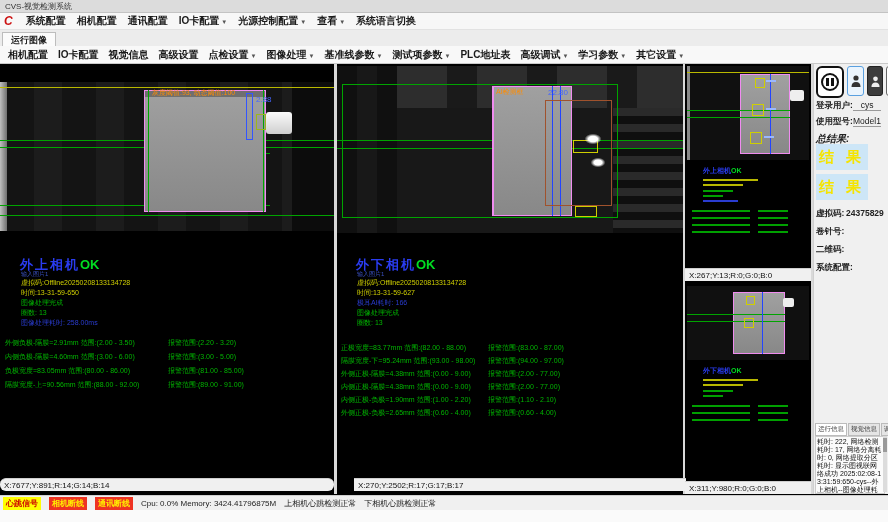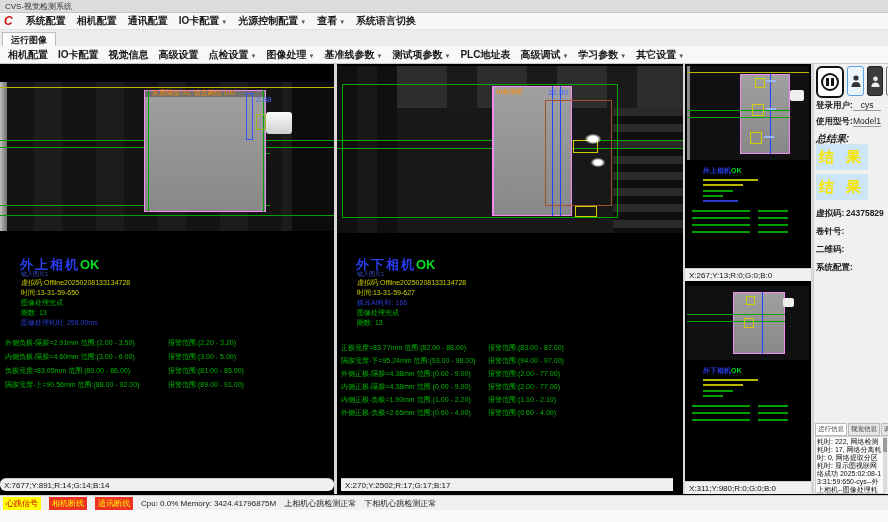--- a/index.html
+++ b/index.html
@@ -43,21 +43,21 @@
   .fieldlabel{position:absolute;font-size:8.5px;font-weight:bold;color:#222;white-space:nowrap;}
   .fieldvalue{position:absolute;font-size:8.5px;color:#222;border-bottom:1px solid #9a9a9a;min-width:28px;white-space:nowrap;}
   .resultbox{position:absolute;left:816px;width:52px;height:26px;background:#cde6f7;color:#f5e400;
              font-size:15px;font-weight:bold;text-align:center;line-height:26px;letter-spacing:4px;}
   .logtab{font-size:6.5px;color:#333;background:#e5e5e5;border:1px solid #bbb;padding:1px 2px;white-space:nowrap;}
   .logtext{position:absolute;left:815px;top:436px;width:66px;height:54px;background:#fbfbfb;border:1px solid #ccc;
            font-size:7px;line-height:8px;color:#111;overflow:hidden;word-break:break-all;padding:1px;}
   
   .bottombar{left:0;top:495px;width:888px;height:15px;background:#f0f0f0;border-top:1px solid #cfcfcf;
              display:flex;align-items:center;gap:8px;padding-left:3px;box-sizing:border-box;}
-  .badge{font-size:8px;font-weight:normal;padding:1px 3px;}
+  .badge{font-size:8px;font-weight:bold;padding:1px 3px;}
   .badge.yellow{background:#ffff00;color:#cc0000;}
   .badge.red{background:#ee3322;color:#ffee00;}
   .bartext{font-size:8px;color:#222;white-space:nowrap;}
 </style>
 </head>
 <body>
 
 <div id="app">
 
   <div class="abs titlebar">
@@ -174,21 +174,21 @@
   <span class="meas" style="left:341px;top:356px;">隔膜宽度-下=95.24mm 范围:(93.00 - 98.00)</span>
   <span class="meas" style="left:488px;top:356px;">报警范围:(94.00 - 97.00)</span>
   <span class="meas" style="left:341px;top:369px;">外侧正极-隔膜=4.38mm 范围:(0.00 - 9.00)</span>
   <span class="meas" style="left:488px;top:369px;">报警范围:(2.00 - 77.00)</span>
   <span class="meas" style="left:341px;top:382px;">内侧正极-隔膜=4.38mm 范围:(0.00 - 9.00)</span>
   <span class="meas" style="left:488px;top:382px;">报警范围:(2.00 - 77.00)</span>
   <span class="meas" style="left:341px;top:395px;">内侧正极-负极=1.90mm 范围:(1.00 - 2.20)</span>
   <span class="meas" style="left:488px;top:395px;">报警范围:(1.10 - 2.10)</span>
   <span class="meas" style="left:341px;top:408px;">外侧正极-负极=2.65mm 范围:(0.60 - 4.00)</span>
   <span class="meas" style="left:488px;top:408px;">报警范围:(0.60 - 4.00)</span>
-  <div class="statstrip" style="left:341px;top:478px;width:332px;">
+  <div class="statstrip" style="left:354px;top:478px;width:332px;">
     <span>X:270;Y:2502;R:17;G:17;B:17</span>
   </div>
 
   <div class="abs" style="left:687px;top:66px;width:122px;height:94px;background:#101010;">
     <div class="abs" style="left:0;top:0;width:3px;height:94px;background:#888;"></div>
     <div class="hl" style="left:0;top:6px;width:122px;background:#b9b900;"></div>
     <div class="cellrect" style="left:53px;top:8px;width:50px;height:80px;"></div>
     <div class="hl" style="left:0;top:44px;width:103px;background:#00a400;"></div>
     <div class="hl" style="left:0;top:51px;width:103px;background:#00a400;"></div>
     <div class="vl" style="left:83px;top:8px;height:80px;background:#2244ff;"></div>

